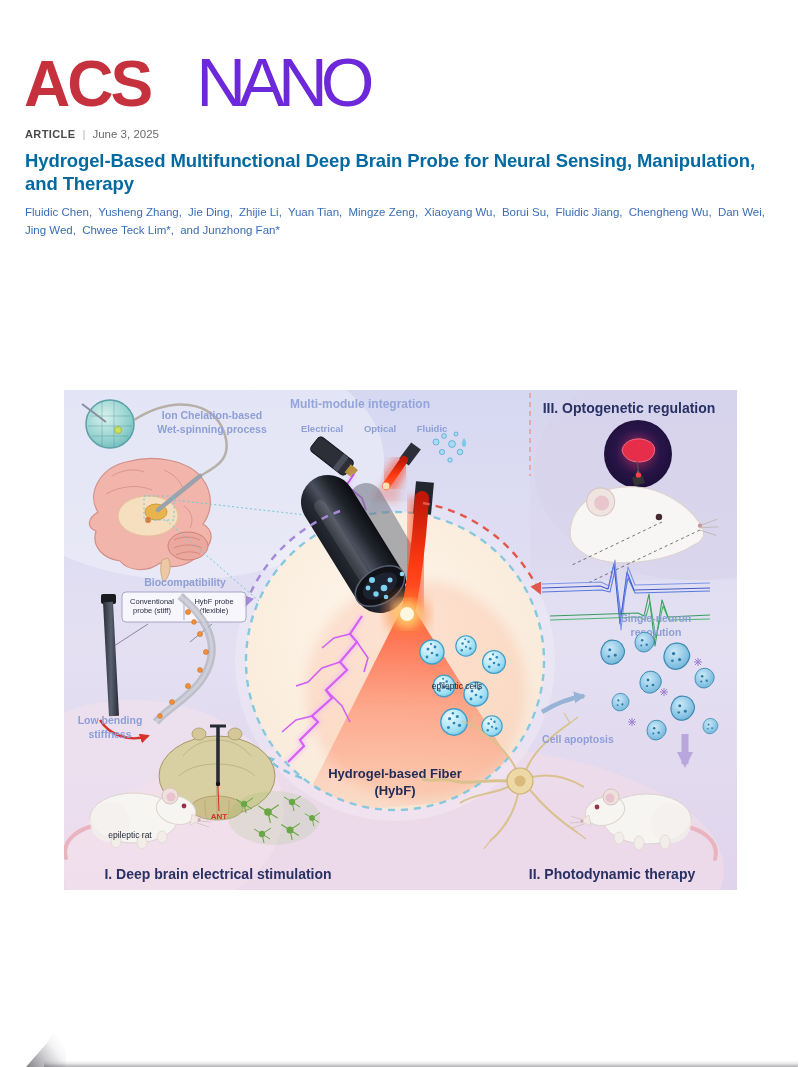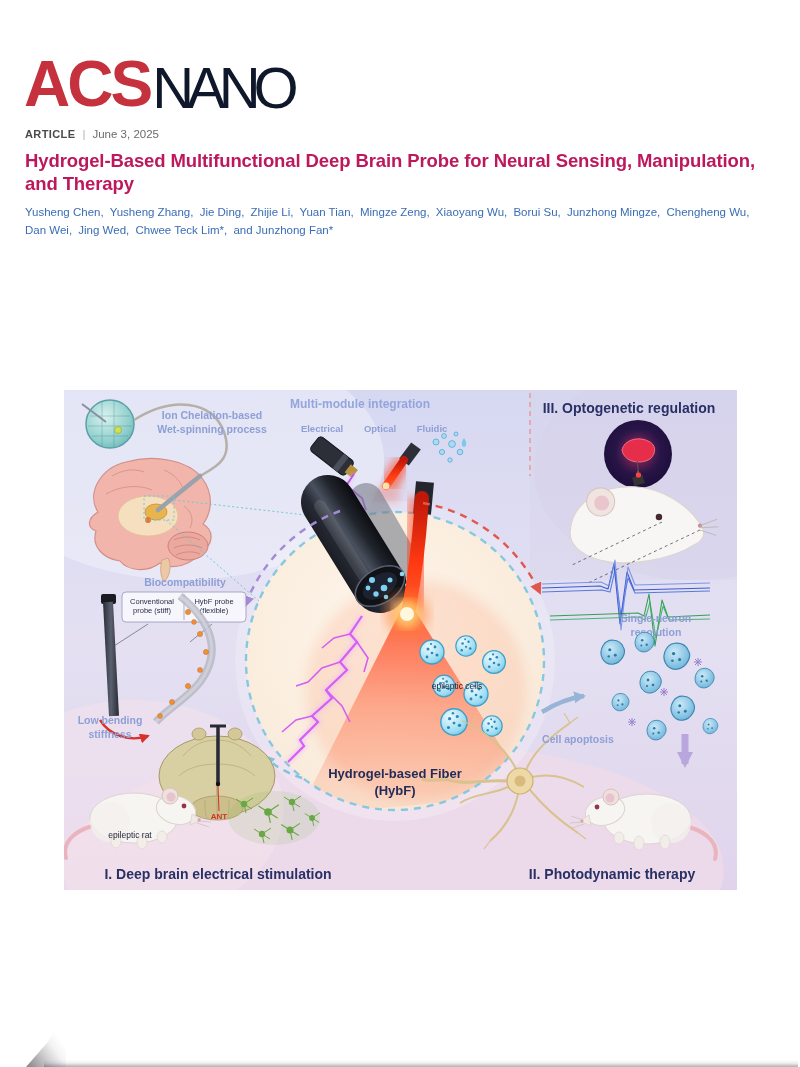--- a/index.html
+++ b/index.html
@@ -2,29 +2,29 @@
 <html><head>
 <meta charset="utf-8">
 <style>
   html,body{margin:0;padding:0;}
   body{
     width:800px;height:1067px;position:relative;overflow:hidden;
     background:#ffffff;font-family:"Liberation Sans",sans-serif;
   }
   .page{position:absolute;inset:0;background:#fff;}
   
-  .logo{margin:26px 0 0 24px;height:84px;display:flex;align-items:flex-end;cursor:pointer;}
+  .logo{margin:26px 0 0 24px;height:84px;display:flex;align-items:flex-end;cursor:pointer;gap:44px;}
   .logo .acs{color:#c5313d;font-size:64px;font-weight:700;letter-spacing:-3px;line-height:.82;}
-  .logo .nano{color:#0f172a;font-size:58px;font-weight:400;letter-spacing:-7px;line-height:.78;margin-left:2px;padding-right:10px;}
+  .logo .nano{color:#6d28d9;font-size:69px;font-weight:400;letter-spacing:-7px;line-height:.78;margin-left:2px;padding-right:10px;}
   .meta{margin:18px 0 0 25px;font-size:11.5px;color:#6b6b6b;display:flex;gap:7px;}
   .meta .article-label{font-weight:700;color:#4a4a4a;letter-spacing:.4px;font-size:11px;}
   .meta .sep{color:#b5b5b5;}
   h1.title{
     margin:10px 25px 0 25px;max-width:760px;
-    font-size:18.5px;line-height:1.22;color:#be185d;font-weight:700;letter-spacing:-.1px;
+    font-size:18.5px;line-height:1.22;color:#0369a1;font-weight:700;letter-spacing:-.1px;
   }
   .authors{margin:9px 25px 0 25px;max-width:745px;font-size:11.5px;line-height:1.55;color:#3a6db5;}
   .authors a{color:#3a6db5;text-decoration:none;cursor:pointer;margin-right:3px;}
   
   figure.ga{margin:150px auto 0 auto;width:673px;height:500px;padding:0;display:block;}
   svg text{font-family:"Liberation Sans",sans-serif;text-anchor:middle;}
   .t-peri{fill:#8e9fd6;font-weight:700;font-size:10.5px;}
   .t-peri-lg{fill:#94a5db;font-weight:700;font-size:12px;}
   .t-peri-sm{fill:#8e9fd6;font-weight:700;font-size:9.5px;}
   .t-navy{fill:#283064;font-weight:700;font-size:14px;}
@@ -52,29 +52,29 @@
 
   <div class="meta">
     <span class="article-label">ARTICLE</span>
     <span class="sep">|</span>
     <span class="date">June 3, 2025</span>
   </div>
 
   <h1 class="title">Hydrogel-Based Multifunctional Deep Brain Probe for Neural Sensing, Manipulation, and Therapy</h1>
 
   <div class="authors">
-    <a>Yusheng Chen,</a>
+    <a>Fluidic Chen,</a>
     <a>Yusheng Zhang,</a>
     <a>Jie Ding,</a>
     <a>Zhijie Li,</a>
     <a>Yuan Tian,</a>
     <a>Mingze Zeng,</a>
     <a>Xiaoyang Wu,</a>
     <a>Borui Su,</a>
-    <a>Junzhong Mingze,</a>
+    <a>Fluidic Jiang,</a>
     <a>Chengheng Wu,</a>
     <a>Dan Wei,</a>
     <a>Jing Wed,</a>
     <a>Chwee Teck Lim*,</a>
     <a>and Junzhong Fan*</a>
   </div>
 
   <figure class="ga">
   <svg width="673" height="500" viewBox="0 0 673 500">
     <defs>

